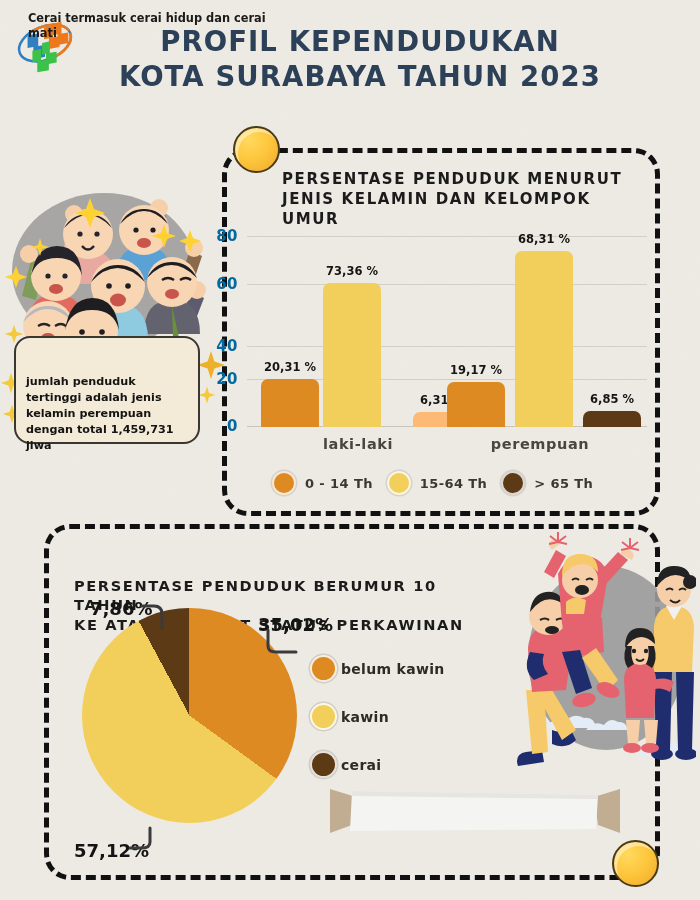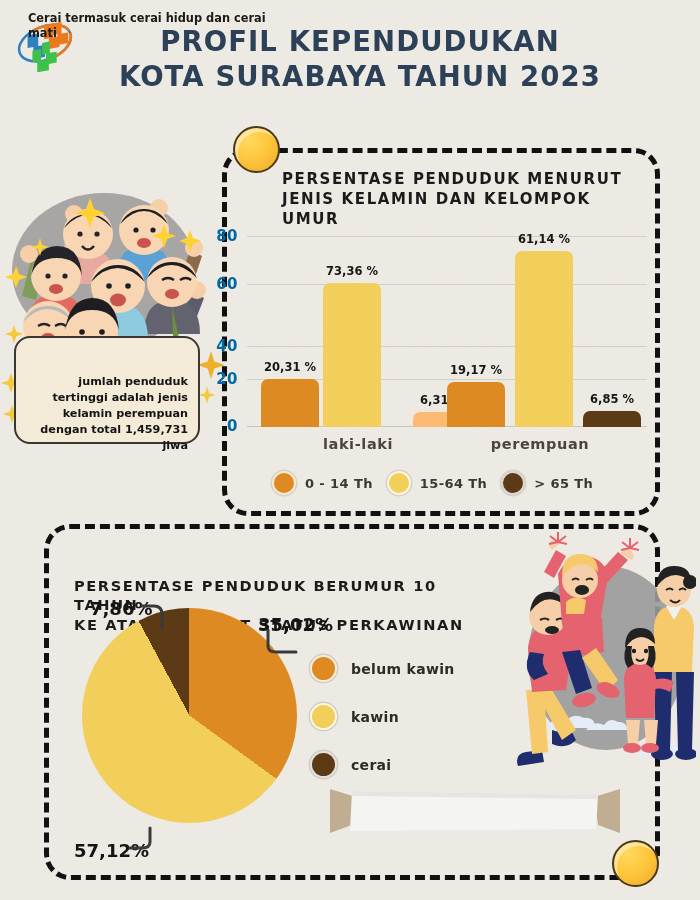--- a/index.html
+++ b/index.html
@@ -172,21 +172,21 @@
     border-radius: 16px;
     display: flex; align-items: center; justify-content: center;
     padding: 6px 10px;
   }
   #callout-text {
     font-family: "DejaVu Sans", sans-serif;
     font-weight: bold;
     font-size: 11.2px;
     line-height: 1.42;
     color: #141414;
-    text-align: right;
+    text-align: left;
     margin-top: 48px;
   }
   .spark { position: absolute; }
 
   
   #card2 { left: 44px; top: 524px; width: 616px; height: 356px; }
 
   #c2-title { left: 74px; top: 576px; width: 430px; font-size: 14.6px; }
 
   #pie-wrap { position: absolute; left: 82px; top: 608px; width: 215px; height: 215px; }
@@ -205,21 +205,21 @@
   #pl-1 { left: 258px; top: 614px; }   
   #pl-2 { left: 74px;  top: 840px; }   
   #pl-3 { left: 90px;  top: 598px; }   
 
   #c2-legend {
     position: absolute;
     left: 310px; top: 655px;
     width: 190px;
     display: flex; flex-direction: column; gap: 21px;
   }
-  .lg2-item { display: flex; align-items: center; gap: 14px; }
+  .lg2-item { display: flex; align-items: center; gap: 4px; }
   .lg2-dot {
     width: 27px; height: 27px; border-radius: 50%;
     border: 2px solid rgba(255,255,255,.85);
     box-shadow: 0 0 0 1.5px rgba(0,0,0,.12);
   }
   .lg2-text {
     font-family: "DejaVu Sans", sans-serif;
     font-weight: bold;
     font-size: 14px;
     color: #2e2b26;
@@ -313,21 +313,21 @@
     </div>
     <div class="bar" style="left:166px;width:58px;height:15px;background:#fdba74">
       <span class="bar-label">6,31 %</span>
     </div>
     <span class="xcat" style="left:111px">laki-laki</span>
 
     <div class="bar" style="left:200px;width:58px;height:45.5px;background:#dd8a22">
       <span class="bar-label">19,17 %</span>
     </div>
     <div class="bar" style="left:268px;width:58px;height:175.7px;background:#f2cf5b">
-      <span class="bar-label">61,14 %</span>
+      <span class="bar-label">68,31 %</span>
     </div>
     <div class="bar" style="left:336px;width:58px;height:16.3px;background:#5c3a16">
       <span class="bar-label">6,85 %</span>
     </div>
     <span class="xcat" style="left:293px">perempuan</span>
   </div>
 
   <div id="c1-legend">
     <div class="lg-item">
       <span class="lg-dot" style="background:#dd8a22"></span>

